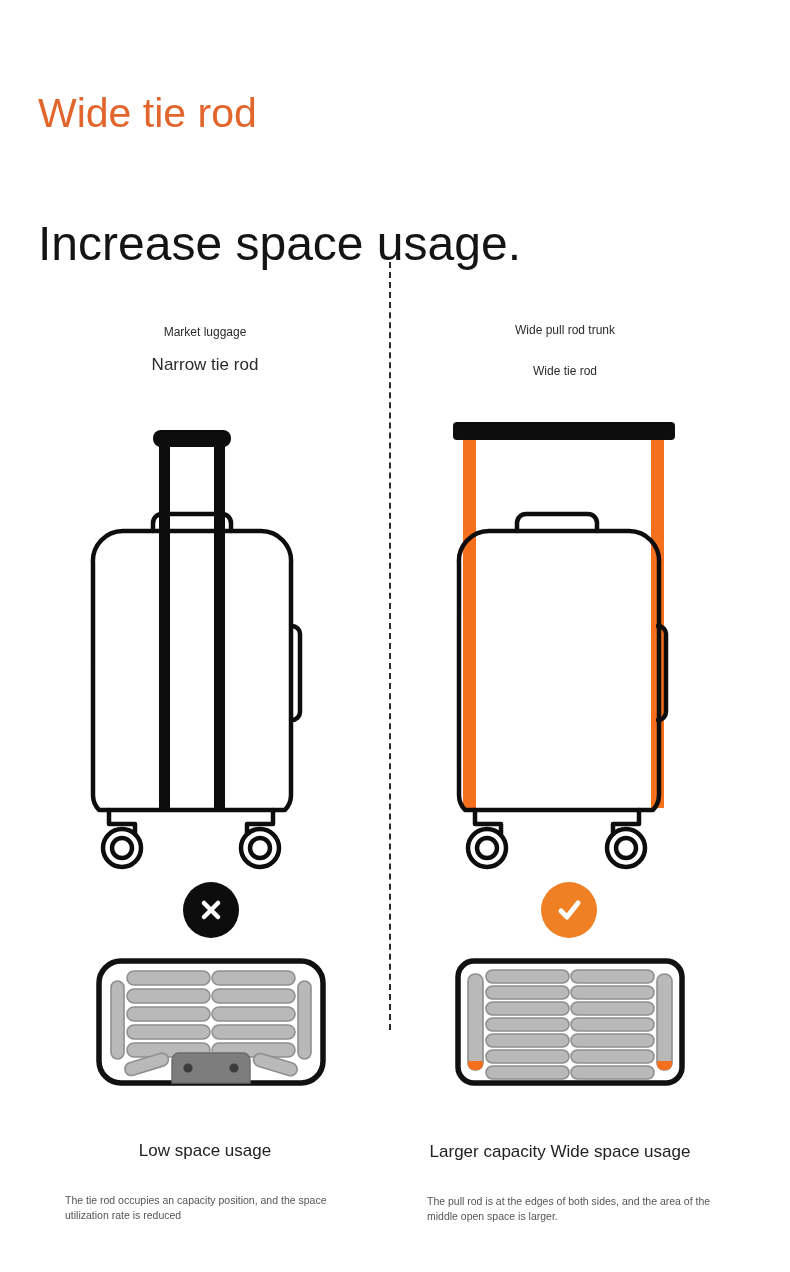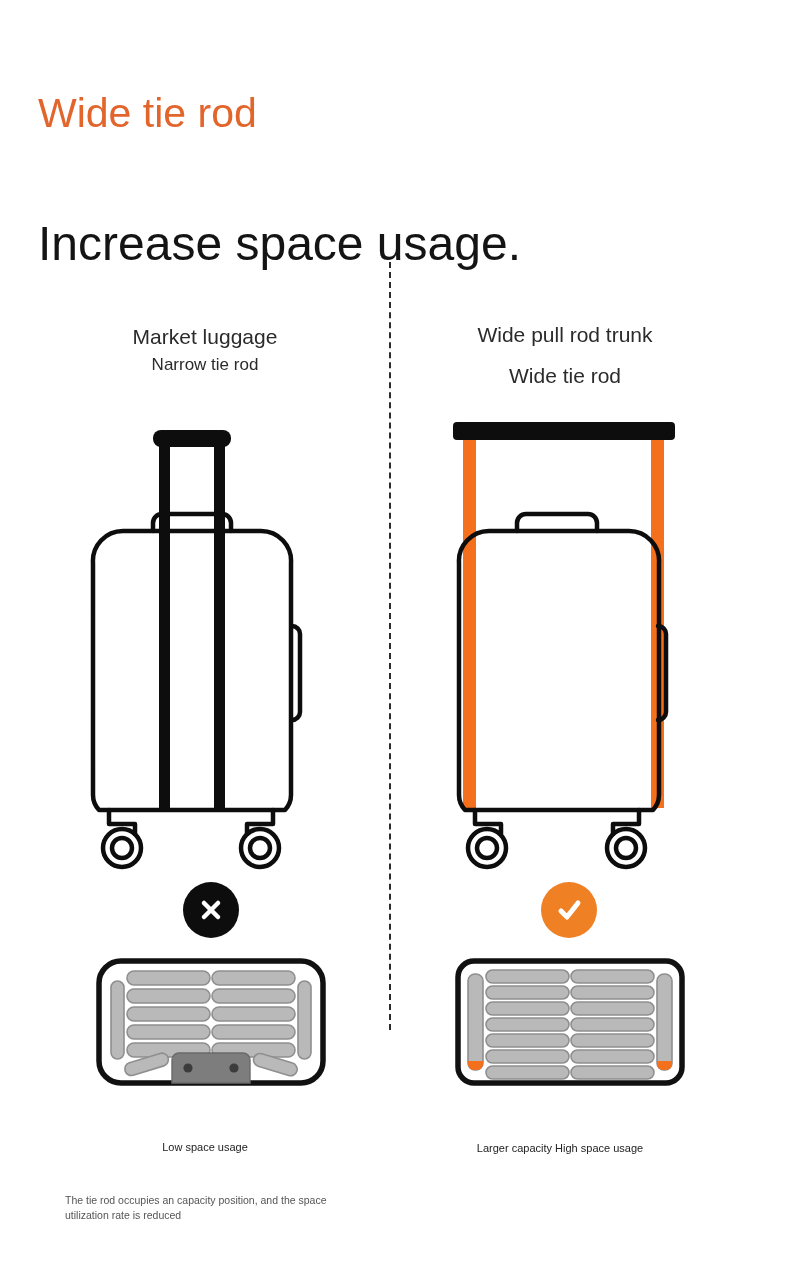--- a/index.html
+++ b/index.html
@@ -34,21 +34,21 @@
   .divider{
     position:absolute;left:389px;top:262px;
     width:0;height:768px;
     border-left:2px dashed #2b2b2b;
   }
 
   
   .col-head{
     position:absolute;
     text-align:center;
-    font-size:21px;
+    font-size:12px;
     color:#2b2b2b;
     line-height:1.18;
   }
   .col-head.l1{left:60px;top:325px;width:290px;}
   .col-head.l2{left:100px;top:355px;width:210px;font-size:17px;text-align:center;}
   .col-head.r1{left:420px;top:323px;width:290px;}
   .col-head.r2{left:420px;top:364px;width:290px;}
 
   
   .case-stage{position:absolute;top:418px;}
@@ -66,21 +66,21 @@
   .badge.ok{left:541px;top:882px;background:#ef8023;}
 
   
   .interior{position:absolute;top:958px;}
   .interior.left{left:96px;}
   .interior.right{left:455px;}
 
   
   .cap-big{
     position:absolute;
-    text-align:center;font-size:11px;color:#222;
+    text-align:center;font-size:17px;color:#222;
   }
   .cap-big.left{left:55px;top:1141px;width:300px;}
   .cap-big.right{left:415px;top:1142px;width:290px;}
   .cap-small{
     position:absolute;
     font-size:10.5px;line-height:1.45;color:#555;
   }
   .cap-small.left{left:65px;top:1193px;width:292px;}
   .cap-small.right{left:427px;top:1194px;width:288px;}
 </style>
@@ -233,15 +233,16 @@
       <g>
         <path d="M13 103 h15 v3 a6 6 0 0 1 -6 6 h-3 a6 6 0 0 1 -6 -6 z" fill="#f4701c"></path>
         <path d="M202 103 h15 v3 a6 6 0 0 1 -6 6 h-3 a6 6 0 0 1 -6 -6 z" fill="#f4701c"></path>
       </g>
     </svg>
   </div>
 
   <div class="cap-big left">Low space usage</div>
   <div class="cap-small left">The tie rod occupies an capacity position, and the space utilization rate is reduced</div>
 
-  <div class="cap-big right">Larger capacity High space usage</div>
+  <div class="cap-big right">Larger capacity Wide space usage</div>
+  <div class="cap-small right">The pull rod is at the edges of both sides, and the area of the middle open space is larger.</div>
 
 </div>
 
 </body></html>

